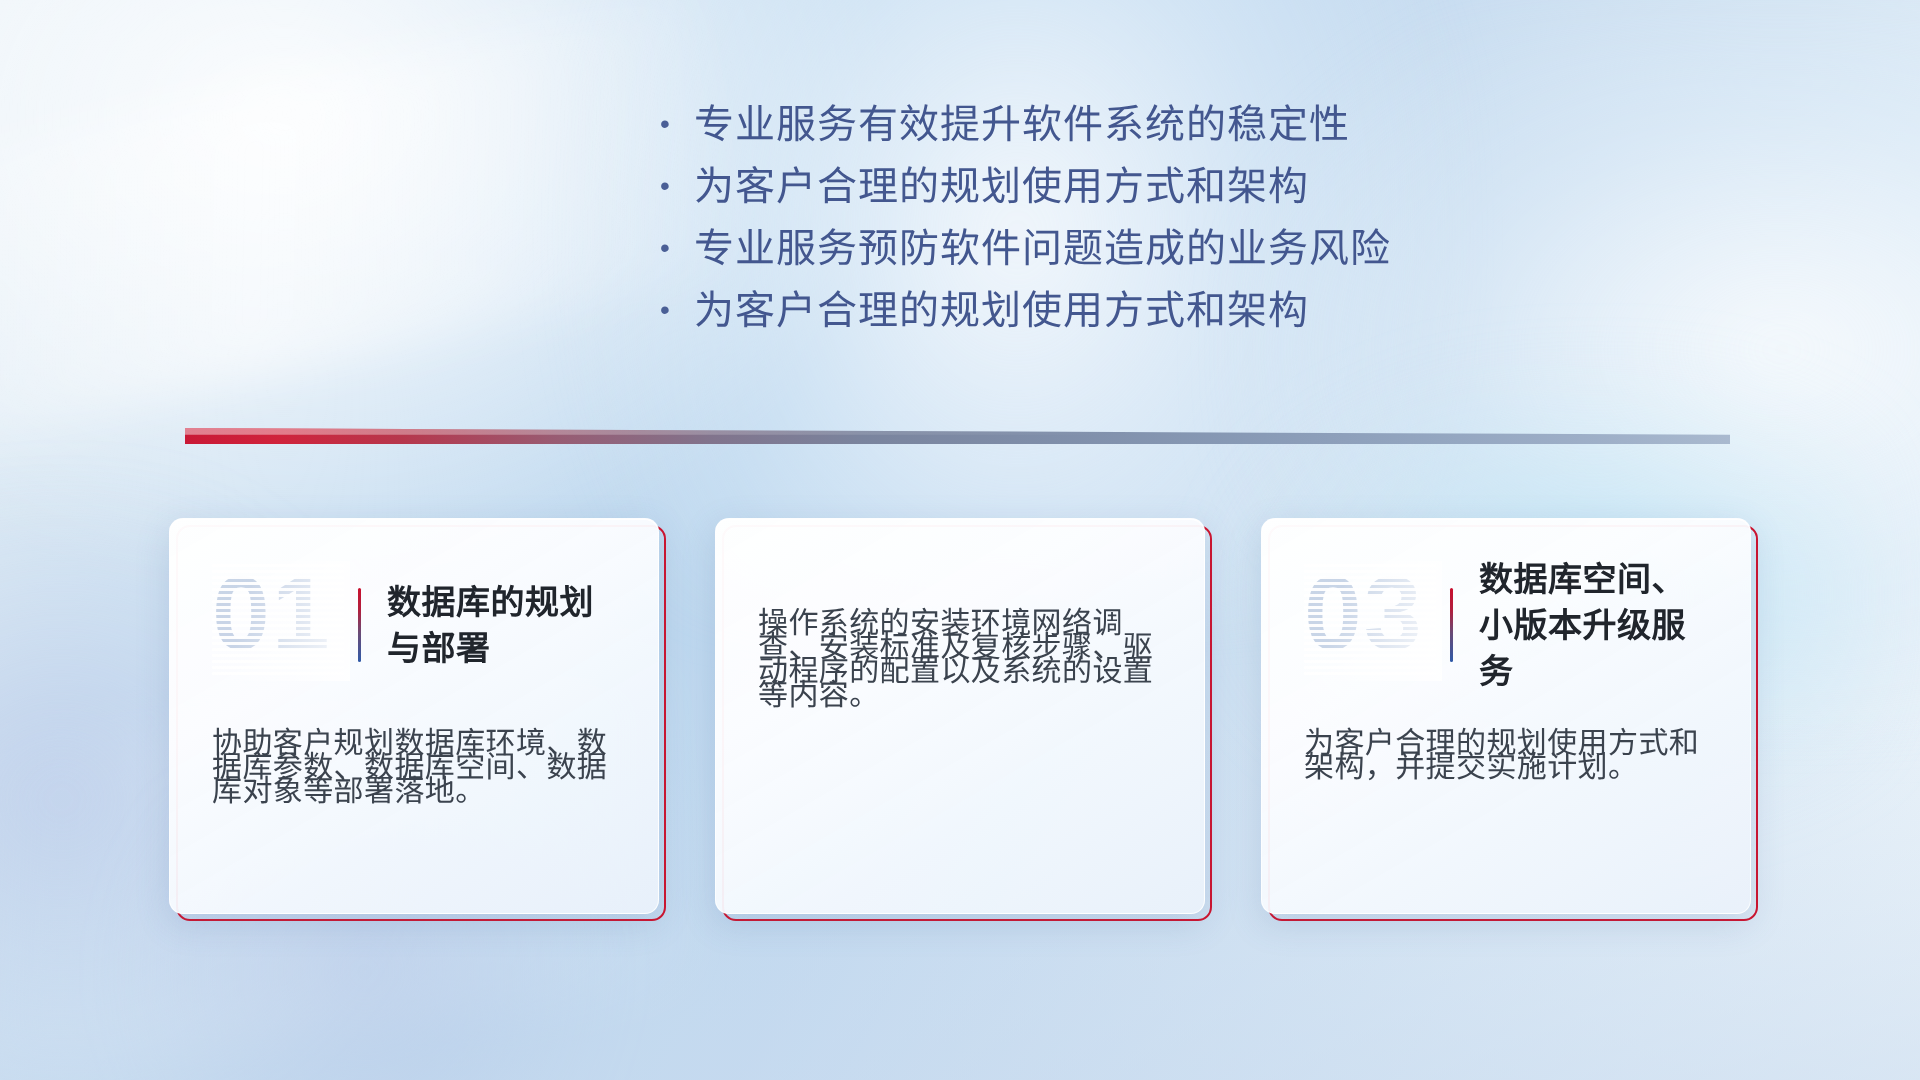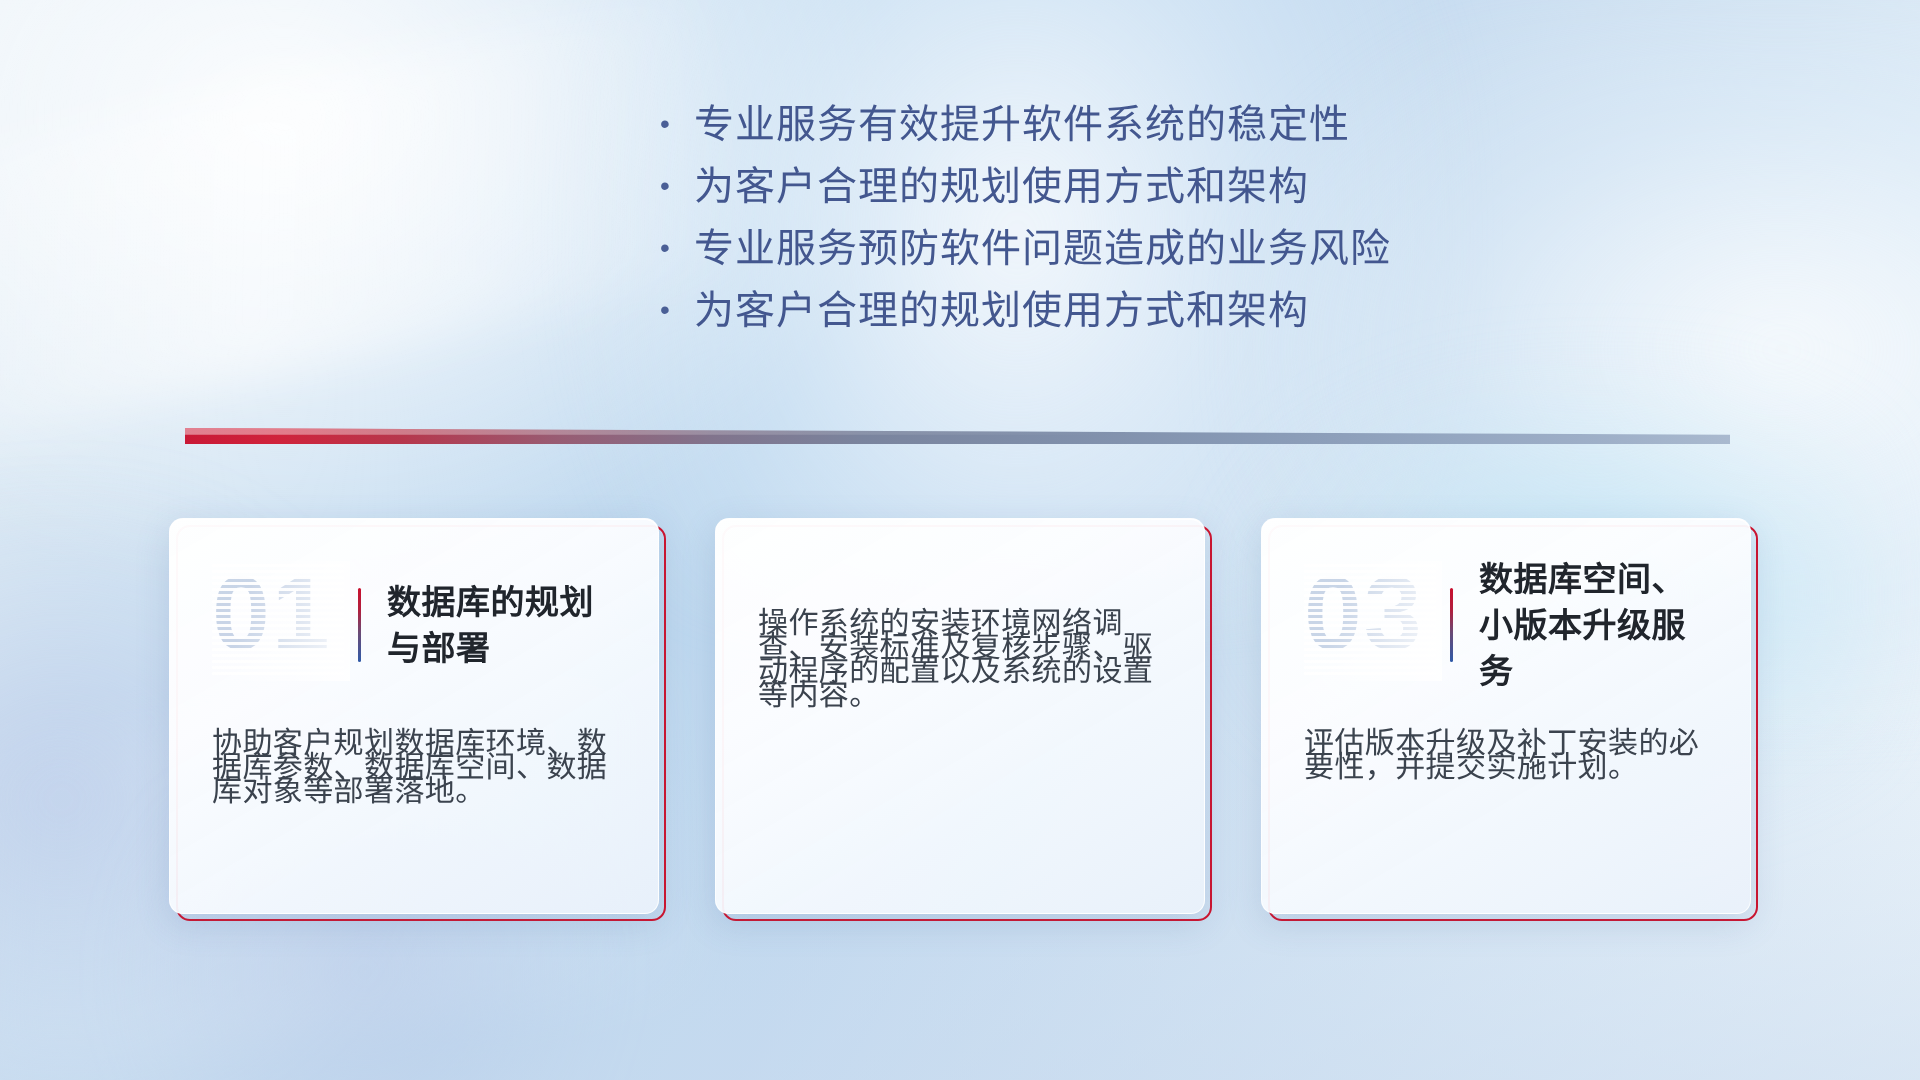--- a/index.html
+++ b/index.html
@@ -321,19 +321,19 @@
       <div class="card-body">
         <div class="card-head">
           <div class="ghost-num">
             <span>03</span>
             <div class="stripes"></div>
             <div class="fade"></div>
           </div>
           <div class="head-rule"></div>
           <div class="card-title">数据库空间、小版本升级服务</div>
         </div>
-        <div class="card-desc">评估版本升级及补丁安装的必要性，并提交实施计划。</div>
+        <div class="card-desc">为客户合理的规划使用方式和架构，并提交实施计划。</div>
       </div>
     </div>
 
   </div>
 
 </div>
 
 </body></html>

